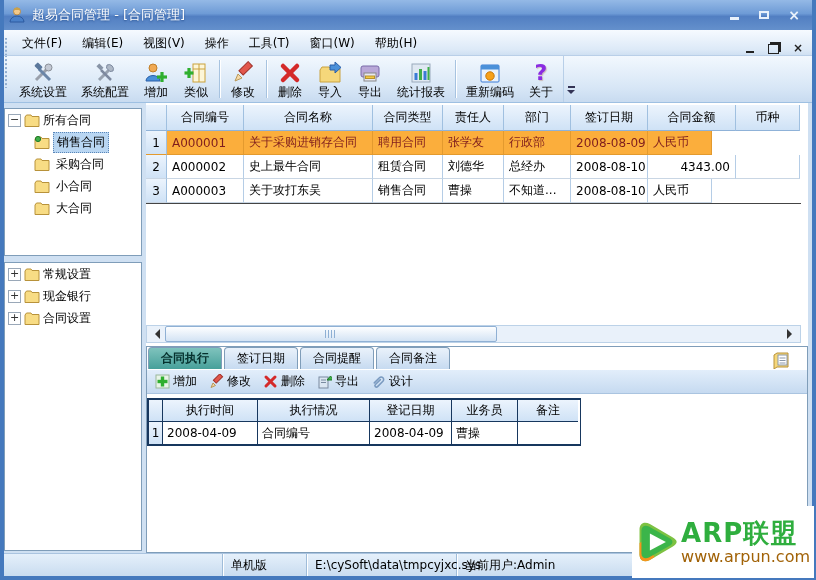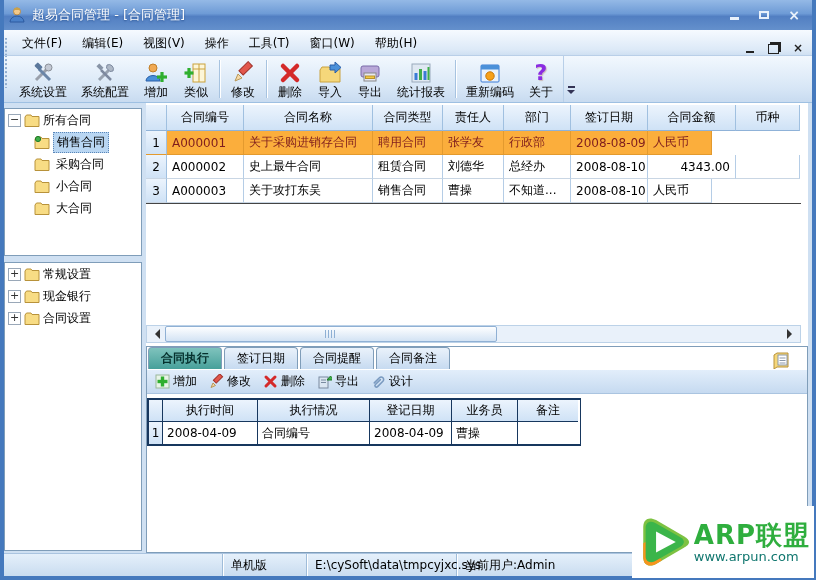--- a/index.html
+++ b/index.html
@@ -114,21 +114,21 @@
       background:linear-gradient(180deg,#e5f0fb,#c9dcf0);
       display:flex;align-items:center;box-sizing:border-box;border-top:1px solid #aac4e0;}
   .st-seg{height:100%;display:flex;align-items:center;padding:0 8px;border-right:1px solid #9fbcd9;
       box-shadow:1px 0 0 #fff;box-sizing:border-box;white-space:nowrap;}
   .st-0{width:219px;} .st-1{width:84px;} .st-2{width:150px;} .st-3{flex:1;border-right:none;}
   
   .watermark{right:2px;bottom:2px;width:182px;height:72px;background:#fff;z-index:50;
       display:flex;align-items:center;justify-content:flex-end;padding-right:4px;box-sizing:border-box;}
   .wm-text{display:flex;flex-direction:column;align-items:flex-start;margin-left:2px;}
   .wm-brand{font-size:26px;font-weight:bold;color:#2fae3e;line-height:28px;letter-spacing:1px;}
-  .wm-url{font-size:13px;color:#0f766e;}
+  .wm-url{font-size:16px;color:#a16207;}
 </style>
 </head>
 <body>
 
 <div class="abs titlebar">
   <svg width="18" height="18" viewBox="0 0 18 18">
     <circle cx="9" cy="5.5" r="3.5" fill="#f3c98a" stroke="#b98c4a"></circle>
     <path d="M2 16 a7 6 0 0 1 14 0 z" fill="#4a80c8" stroke="#2c5aa0"></path>
     <path d="M6 3 a3.5 3 0 0 1 6 0 l-1 1 h-4 z" fill="#caa24a"></path>
   </svg>

